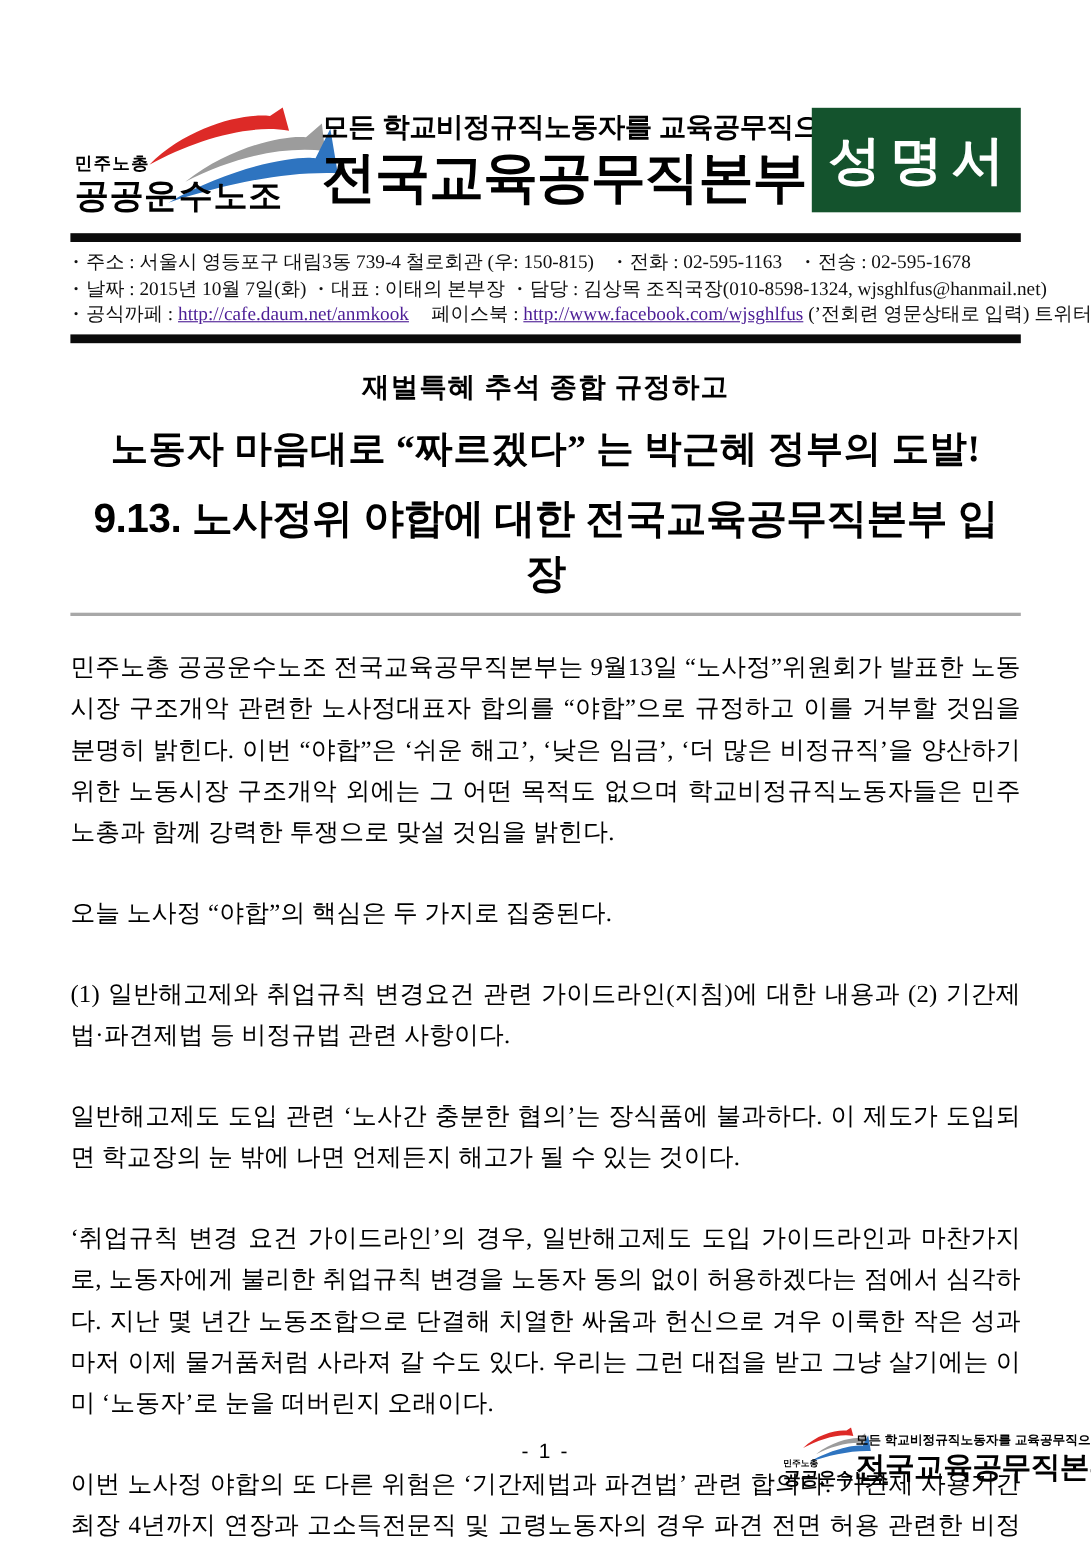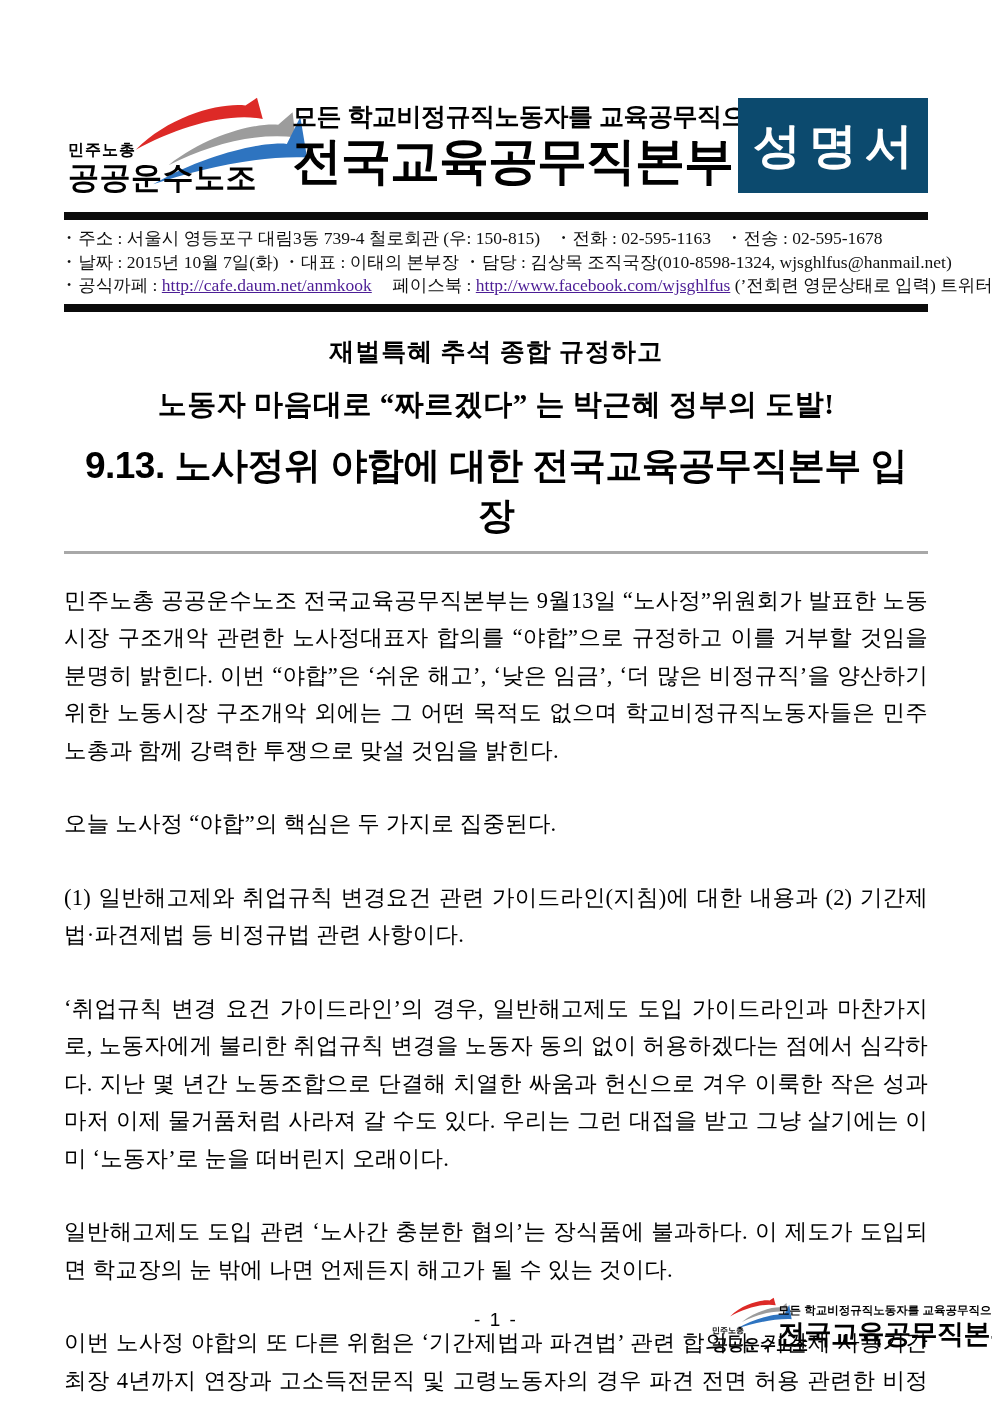--- a/index.html
+++ b/index.html
@@ -14,38 +14,38 @@
   .header { position:relative; height:112px; margin-top:96px; }
   .swoosh-main { position:absolute; left:66px; top:0; }
   .union-col { position:absolute; left:4px; top:46px; font-family:"Liberation Sans", sans-serif; font-weight:bold; line-height:1; }
   .union-small { font-size:16px; margin-bottom:4px; letter-spacing:1px; }
   .union-large { font-size:31px; letter-spacing:0.5px; }
   .org-col { position:absolute; left:228px; top:8px; font-family:"Liberation Sans", sans-serif; line-height:1; white-space:nowrap; }
   .slogan { font-size:25px; font-weight:900; margin-bottom:7px; letter-spacing:-0.5px; }
   .org-name { font-size:50px; font-weight:900; letter-spacing:-1px; }
   .doc-box {
     position:absolute; right:0; top:2px; width:190px; height:95px;
-    background:#0c4a6e; color:#ffffff; display:flex; align-items:center; justify-content:center;
+    background:#14532d; color:#ffffff; display:flex; align-items:center; justify-content:center;
     font-family:"Liberation Sans", sans-serif; font-size:48px; font-weight:900; letter-spacing:8px; padding-left:8px;
   }
   .bar { height:8px; background:#0b0b0b; }
   .bar1 { margin-top:4px; }
 
   
   .contact { padding:7px 2px 6px; font-size:17.5px; line-height:22.5px; color:#101010; white-space:nowrap; }
   .contact-row { margin-bottom:1px; }
   .b { font-size:12px; vertical-align:2px; margin:0 7px 0 1px; }
   .gap { display:inline-block; width:16px; }
   .sgap { display:inline-block; width:6px; }
   a.link { color:#4c1d95; text-decoration:underline; }
 
   
   .titles { text-align:center; padding-top:17px; font-weight:bold; }
   .title1 { font-size:25px; margin:6px 0 0; letter-spacing:1px; }
-  .title2 { font-size:29px; margin:17px 0 0; letter-spacing:0.5px; }
+  .title2 { font-size:34px; margin:17px 0 0; letter-spacing:0.5px; }
   .title3 { font-family:"Liberation Sans", sans-serif; font-size:37px; font-weight:700; margin:16px 0 0; letter-spacing:-0.5px; }
   .title3 span { display:inline-block; border-bottom:3px solid #a8a8a8; padding:0 6px 10px; }
 
   
   .body-text { margin-top:28px; font-size:22.5px; line-height:37.5px; text-align:justify; letter-spacing:0.2px; }
   .para { margin:0 0 36px; }
 
   
   .footer { position:absolute; left:0; top:1297px; width:864px; height:80px; }
   .page-num { position:absolute; left:0; right:0; top:12px; text-align:center; font-family:"Liberation Sans", sans-serif; font-size:19px; letter-spacing:2px; }
@@ -108,22 +108,22 @@
   <div class="titles">
     <div class="title1">재벌특혜 추석 종합 규정하고</div>
     <div class="title2">노동자 마음대로  “짜르겠다” 는 박근혜 정부의 도발!</div>
     <div class="title3"><span>9.13. 노사정위 야합에 대한 전국교육공무직본부 입장</span></div>
   </div>
 
   <div class="body-text">
       <p class="para">민주노총 공공운수노조 전국교육공무직본부는 9월13일 “노사정”위원회가 발표한 노동시장 구조개악 관련한 노사정대표자 합의를 “야합”으로 규정하고 이를 거부할 것임을 분명히 밝힌다. 이번 “야합”은 ‘쉬운 해고’, ‘낮은 임금’, ‘더 많은 비정규직’을 양산하기 위한 노동시장 구조개악 외에는 그 어떤 목적도 없으며 학교비정규직노동자들은 민주노총과 함께 강력한 투쟁으로 맞설 것임을 밝힌다.</p>
       <p class="para">오늘 노사정 “야합”의 핵심은 두 가지로 집중된다.</p>
       <p class="para">(1) 일반해고제와 취업규칙 변경요건 관련 가이드라인(지침)에 대한 내용과 (2) 기간제법·파견제법 등 비정규법 관련 사항이다.</p>
+      <p class="para">일반해고제도 도입 관련 ‘노사간 충분한 협의’는 장식품에 불과하다. 이 제도가 도입되면 학교장의 눈 밖에 나면 언제든지 해고가 될 수 있는 것이다.</p>
       <p class="para">‘취업규칙 변경 요건 가이드라인’의 경우, 일반해고제도 도입 가이드라인과 마찬가지로, 노동자에게 불리한 취업규칙 변경을 노동자 동의 없이 허용하겠다는 점에서 심각하다. 지난 몇 년간 노동조합으로 단결해 치열한 싸움과 헌신으로 겨우 이룩한 작은 성과마저 이제 물거품처럼 사라져 갈 수도 있다. 우리는 그런 대접을 받고 그냥 살기에는 이미 ‘노동자’로 눈을 떠버린지 오래이다.</p>
-      <p class="para">일반해고제도 도입 관련 ‘노사간 충분한 협의’는 장식품에 불과하다. 이 제도가 도입되면 학교장의 눈 밖에 나면 언제든지 해고가 될 수 있는 것이다.</p>
       <p class="para">이번 노사정 야합의 또 다른 위험은 ‘기간제법과 파견법’ 관련 합의다. 기간제 사용기간 최장 4년까지 연장과 고소득전문직 및 고령노동자의 경우 파견 전면 허용 관련한 비정규직법 ‘개악’을 올해 내에 시도하려는 것이다. 이미 우리 학교비정규직은 “영어회화전문강사”의 예에서 확인하듯 기간</p>
     </div>
 
   <div class="footer">
     <div class="page-num">- 1 -</div>
     <div class="footer-logo">
       <svg class="mini-swoosh" width="64" height="34" viewBox="0 0 185 94">
         <path d="M6,54 C42,18 94,5 120,8 L132,0 L138,22 C100,15 48,31 6,54 Z" fill="#dd2a27"></path>
         <path d="M40,70 C82,37 132,26 154,28 L169,15 L172,41 C128,36 82,49 40,70 Z" fill="#9c9c9c"></path>
         <path d="M24,90 C84,55 146,45 163,48 L177,20 L184,62 C130,60 72,74 24,90 Z" fill="#2e74c0"></path>

